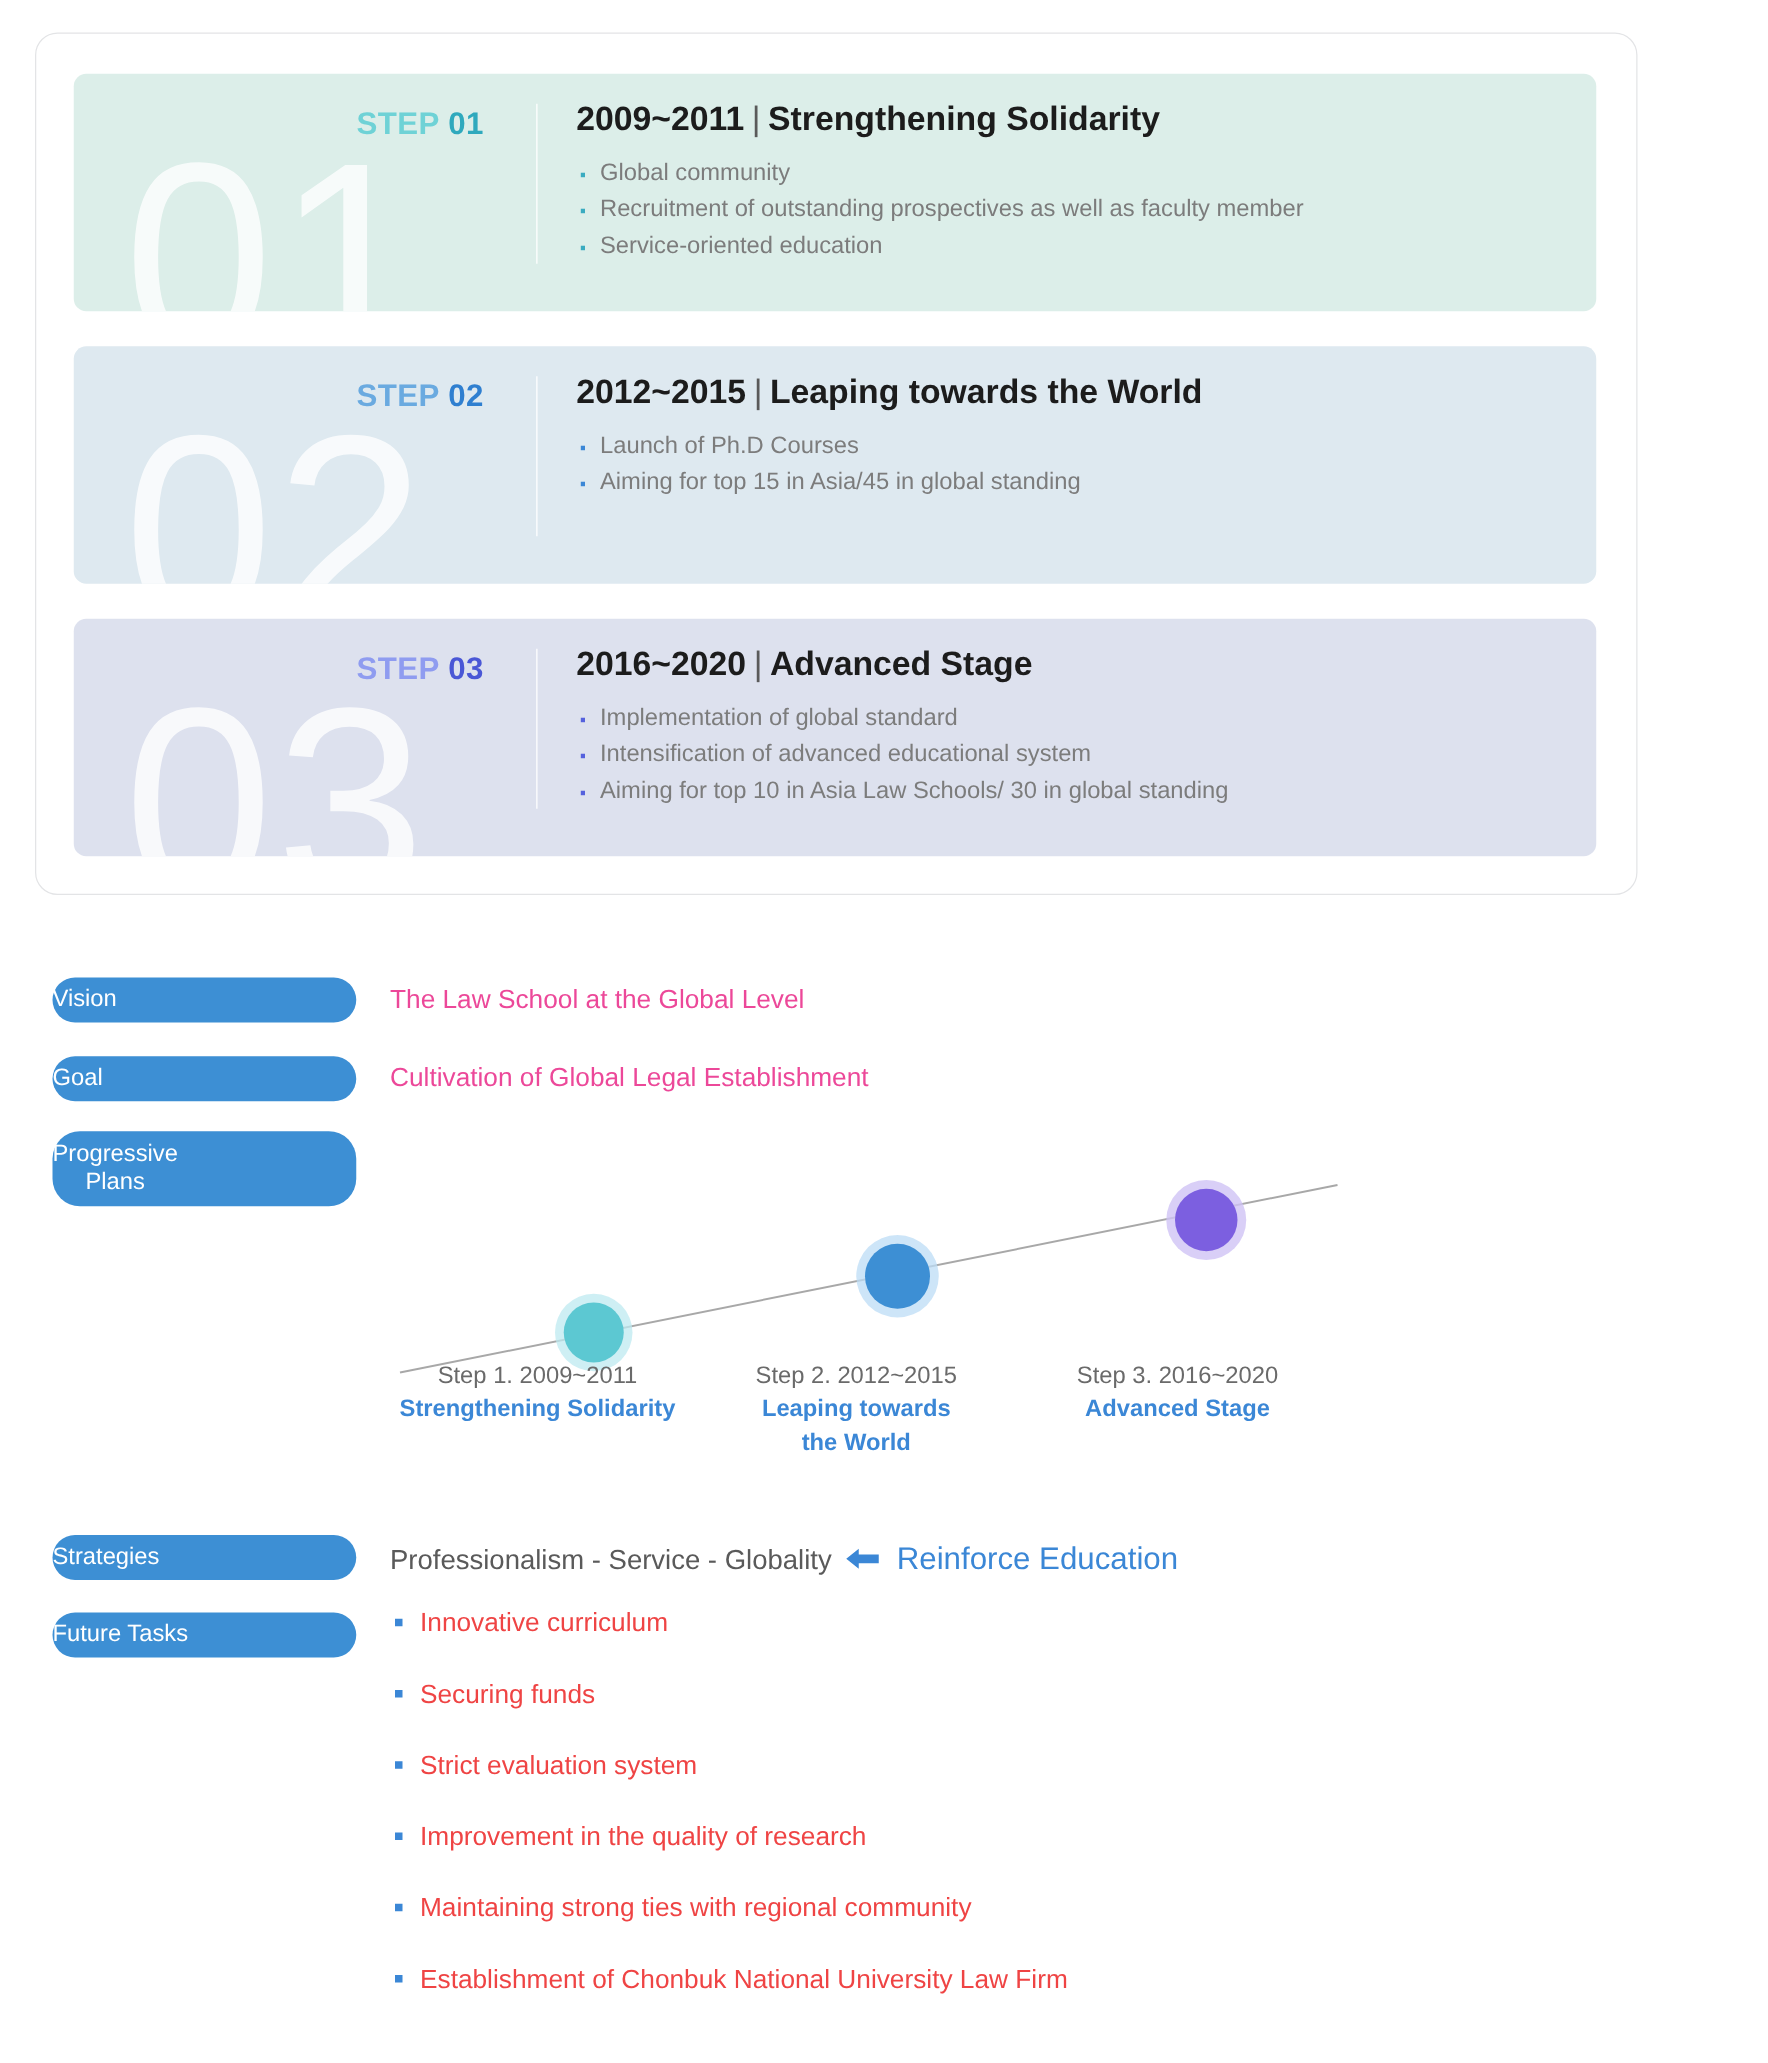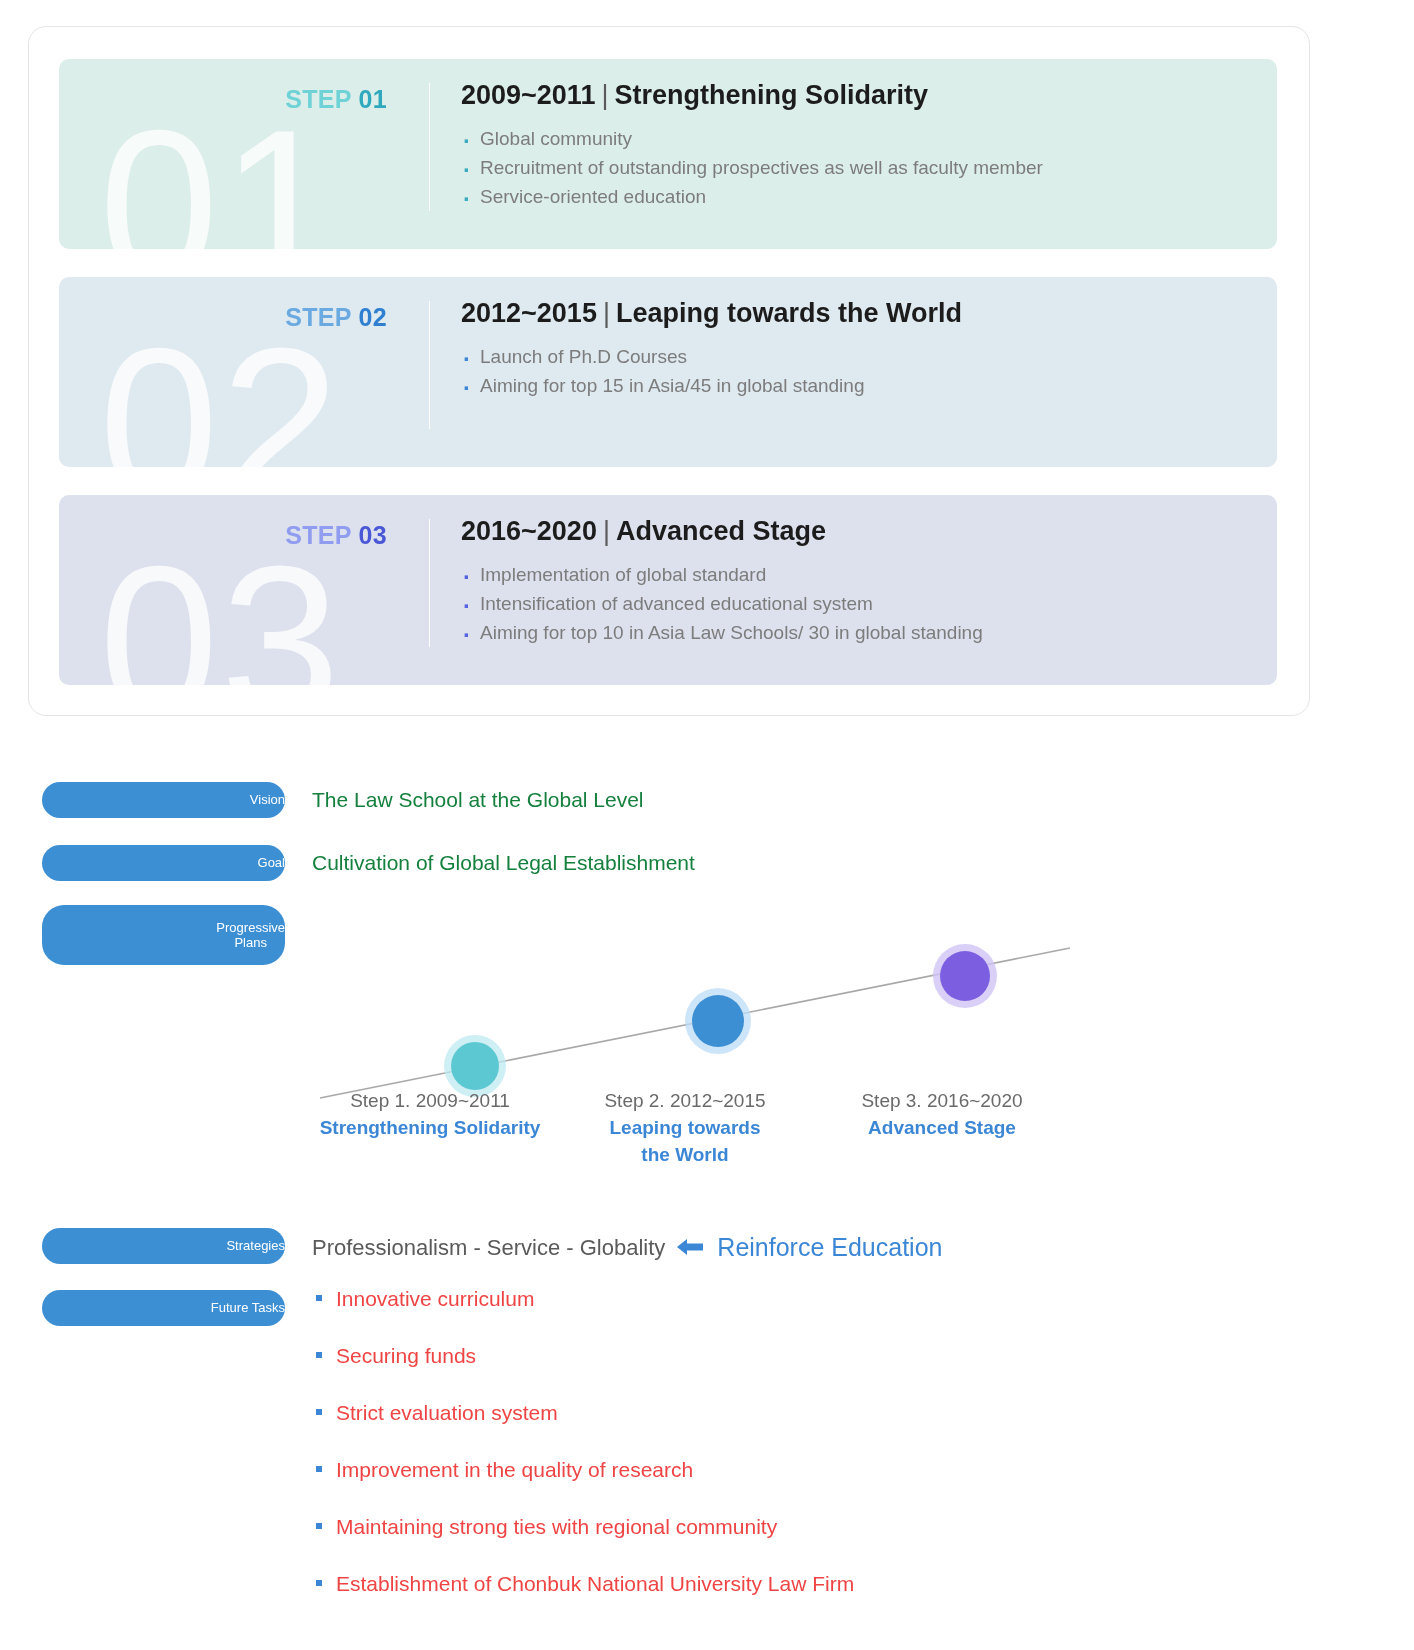--- a/index.html
+++ b/index.html
@@ -129,39 +129,39 @@
   .lower { position: absolute; left: 0; top: 716px; width: 1414px; }
 
   .badge {
     position: absolute;
     left: 42px;
     width: 243px;
     background: #3d8fd4;
     color: #ffffff;
     border-radius: 22px;
     text-align: center;
-    font-size: 13px;
+    font-size: 19px;
     line-height: 1.18;
     display: flex;
     align-items: center;
-    justify-content: flex-end;
+    justify-content: flex-start;
     box-sizing: border-box;
   }
 
   .badge-vision  { top: 66px;  height: 36px; }
   .badge-goal    { top: 129px; height: 36px; }
   .badge-plans   { top: 189px; height: 60px; }
   .badge-strategies { top: 512px; height: 36px; }
   .badge-future  { top: 574px; height: 36px; }
 
   .row-text {
     position: absolute;
     left: 312px;
     font-size: 21px;
-    color: #15803d;
+    color: #ec4899;
     white-space: nowrap;
   }
   .text-vision { top: 72px; }
   .text-goal   { top: 135px; }
 
   
   .timeline {
     position: absolute;
     left: 300px;
     top: 190px;

